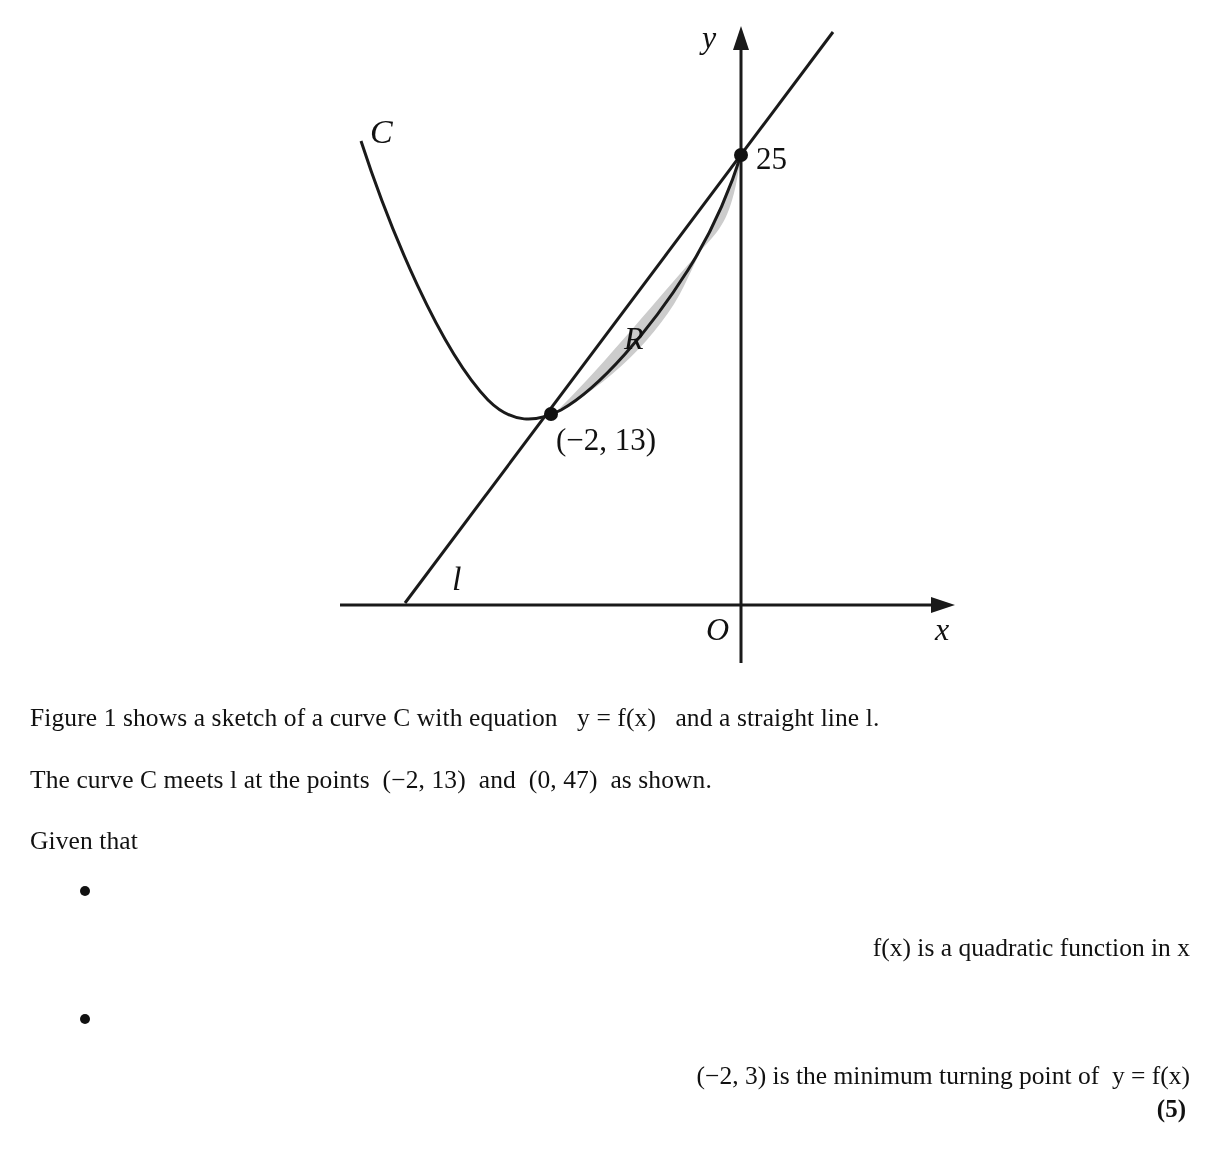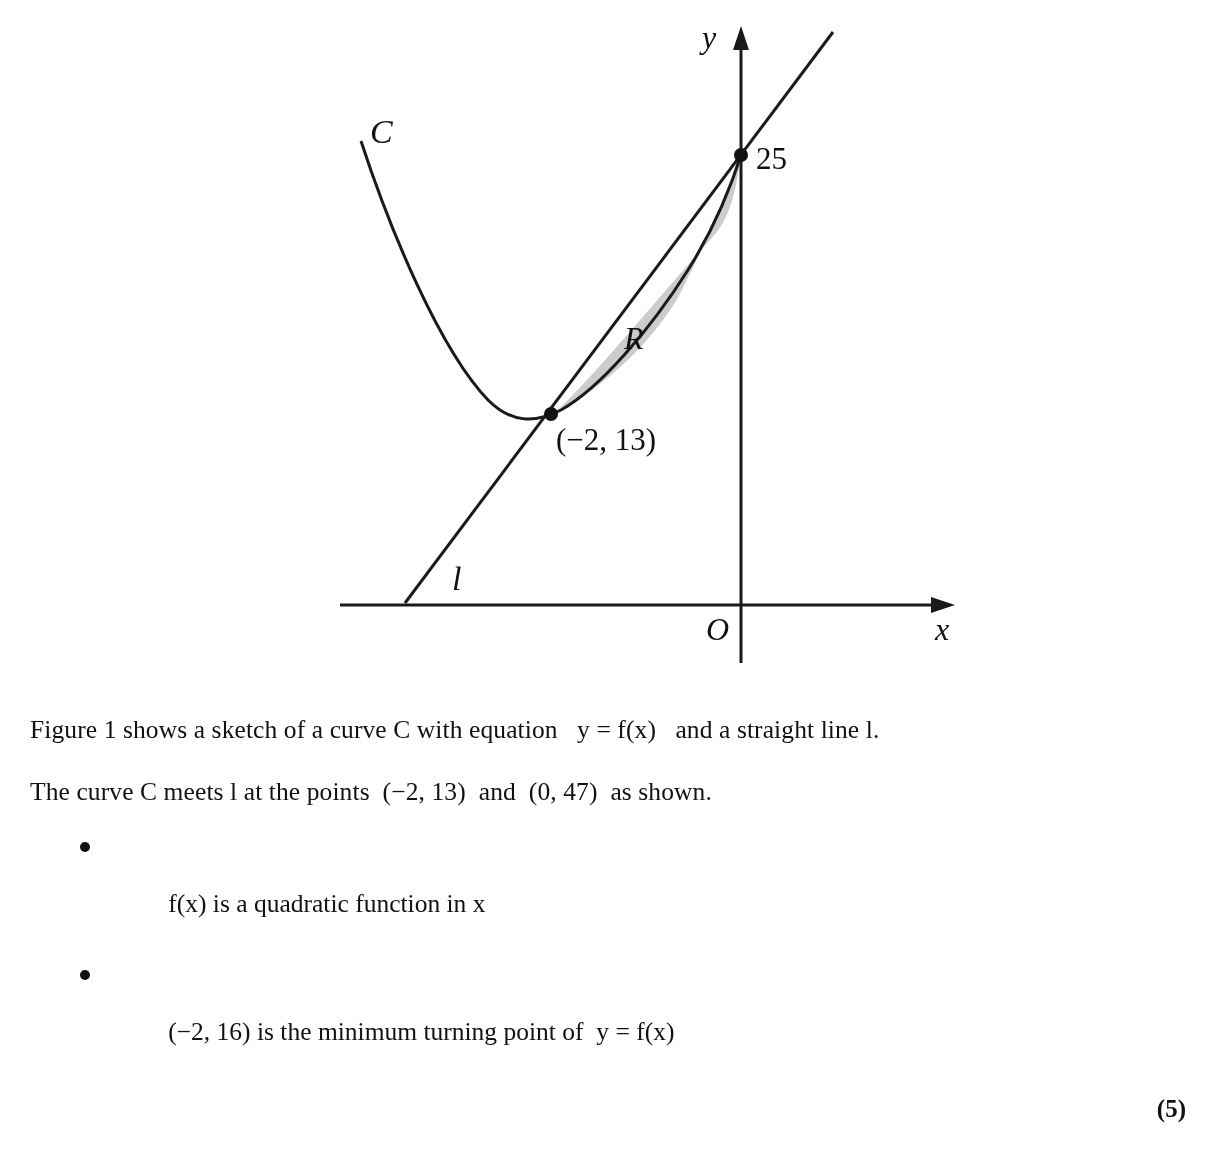--- a/index.html
+++ b/index.html
@@ -31,39 +31,40 @@
   
   #prose {
     position: absolute;
     left: 30px;
     top: 705px;
     width: 1160px;
   }
   .para {
     font-size: 25.5px;
     line-height: 1.0;
-    margin: 12px 0 36px 0;
+    margin: 0 0 36px 0;
     white-space: pre;
     letter-spacing: 0.1px;
   }
   .para.tight {
     margin-bottom: 30px;
   }
   ul.bullets {
     list-style: none;
     margin: 0 0 26px 0;
     padding: 0;
   }
   ul.bullets li {
     font-size: 25.5px;
     line-height: 1.0;
     margin: 0 0 26px 0;
     padding-left: 100px;
     position: relative;
     white-space: pre;
+    text-align: right;
   }
   ul.bullets li .dot {
     position: absolute;
     left: 50px;
     top: 2px;
     width: 10px;
     height: 10px;
     border-radius: 50%;
     background: #111111;
     display: inline-block;
@@ -115,27 +116,28 @@
     <text x="452" y="590" font-family="Liberation Serif, serif" font-size="34" font-style="italic" fill="#111111">l</text>
     <text x="624" y="349" font-family="Liberation Serif, serif" font-size="32" font-style="italic" fill="#111111">R</text>
     <text x="756" y="169" font-family="Liberation Serif, serif" font-size="31" fill="#111111">25</text>
     <text x="556" y="450" font-family="Liberation Serif, serif" font-size="31" fill="#111111">(−2, 13)</text>
   </svg>
 </div>
 
 <div id="prose">
   <p class="para">Figure 1 shows a sketch of a curve C with equation   y = f(x)   and a straight line l.</p>
   <p class="para">The curve C meets l at the points  (−2, 13)  and  (0, 47)  as shown.</p>
+  <p class="para tight">Given that</p>
 
   <ul class="bullets">
     <li>
       <span class="dot"></span>
       <span>f(x) is a quadratic function in x</span>
     </li>
     <li>
       <span class="dot"></span>
-      <span>(−2, 16) is the minimum turning point of  y = f(x)</span>
+      <span>(−2, 3) is the minimum turning point of  y = f(x)</span>
     </li>
   </ul>
 
 </div>
 
 <div id="marks">(5)</div>
 
 </body></html>

